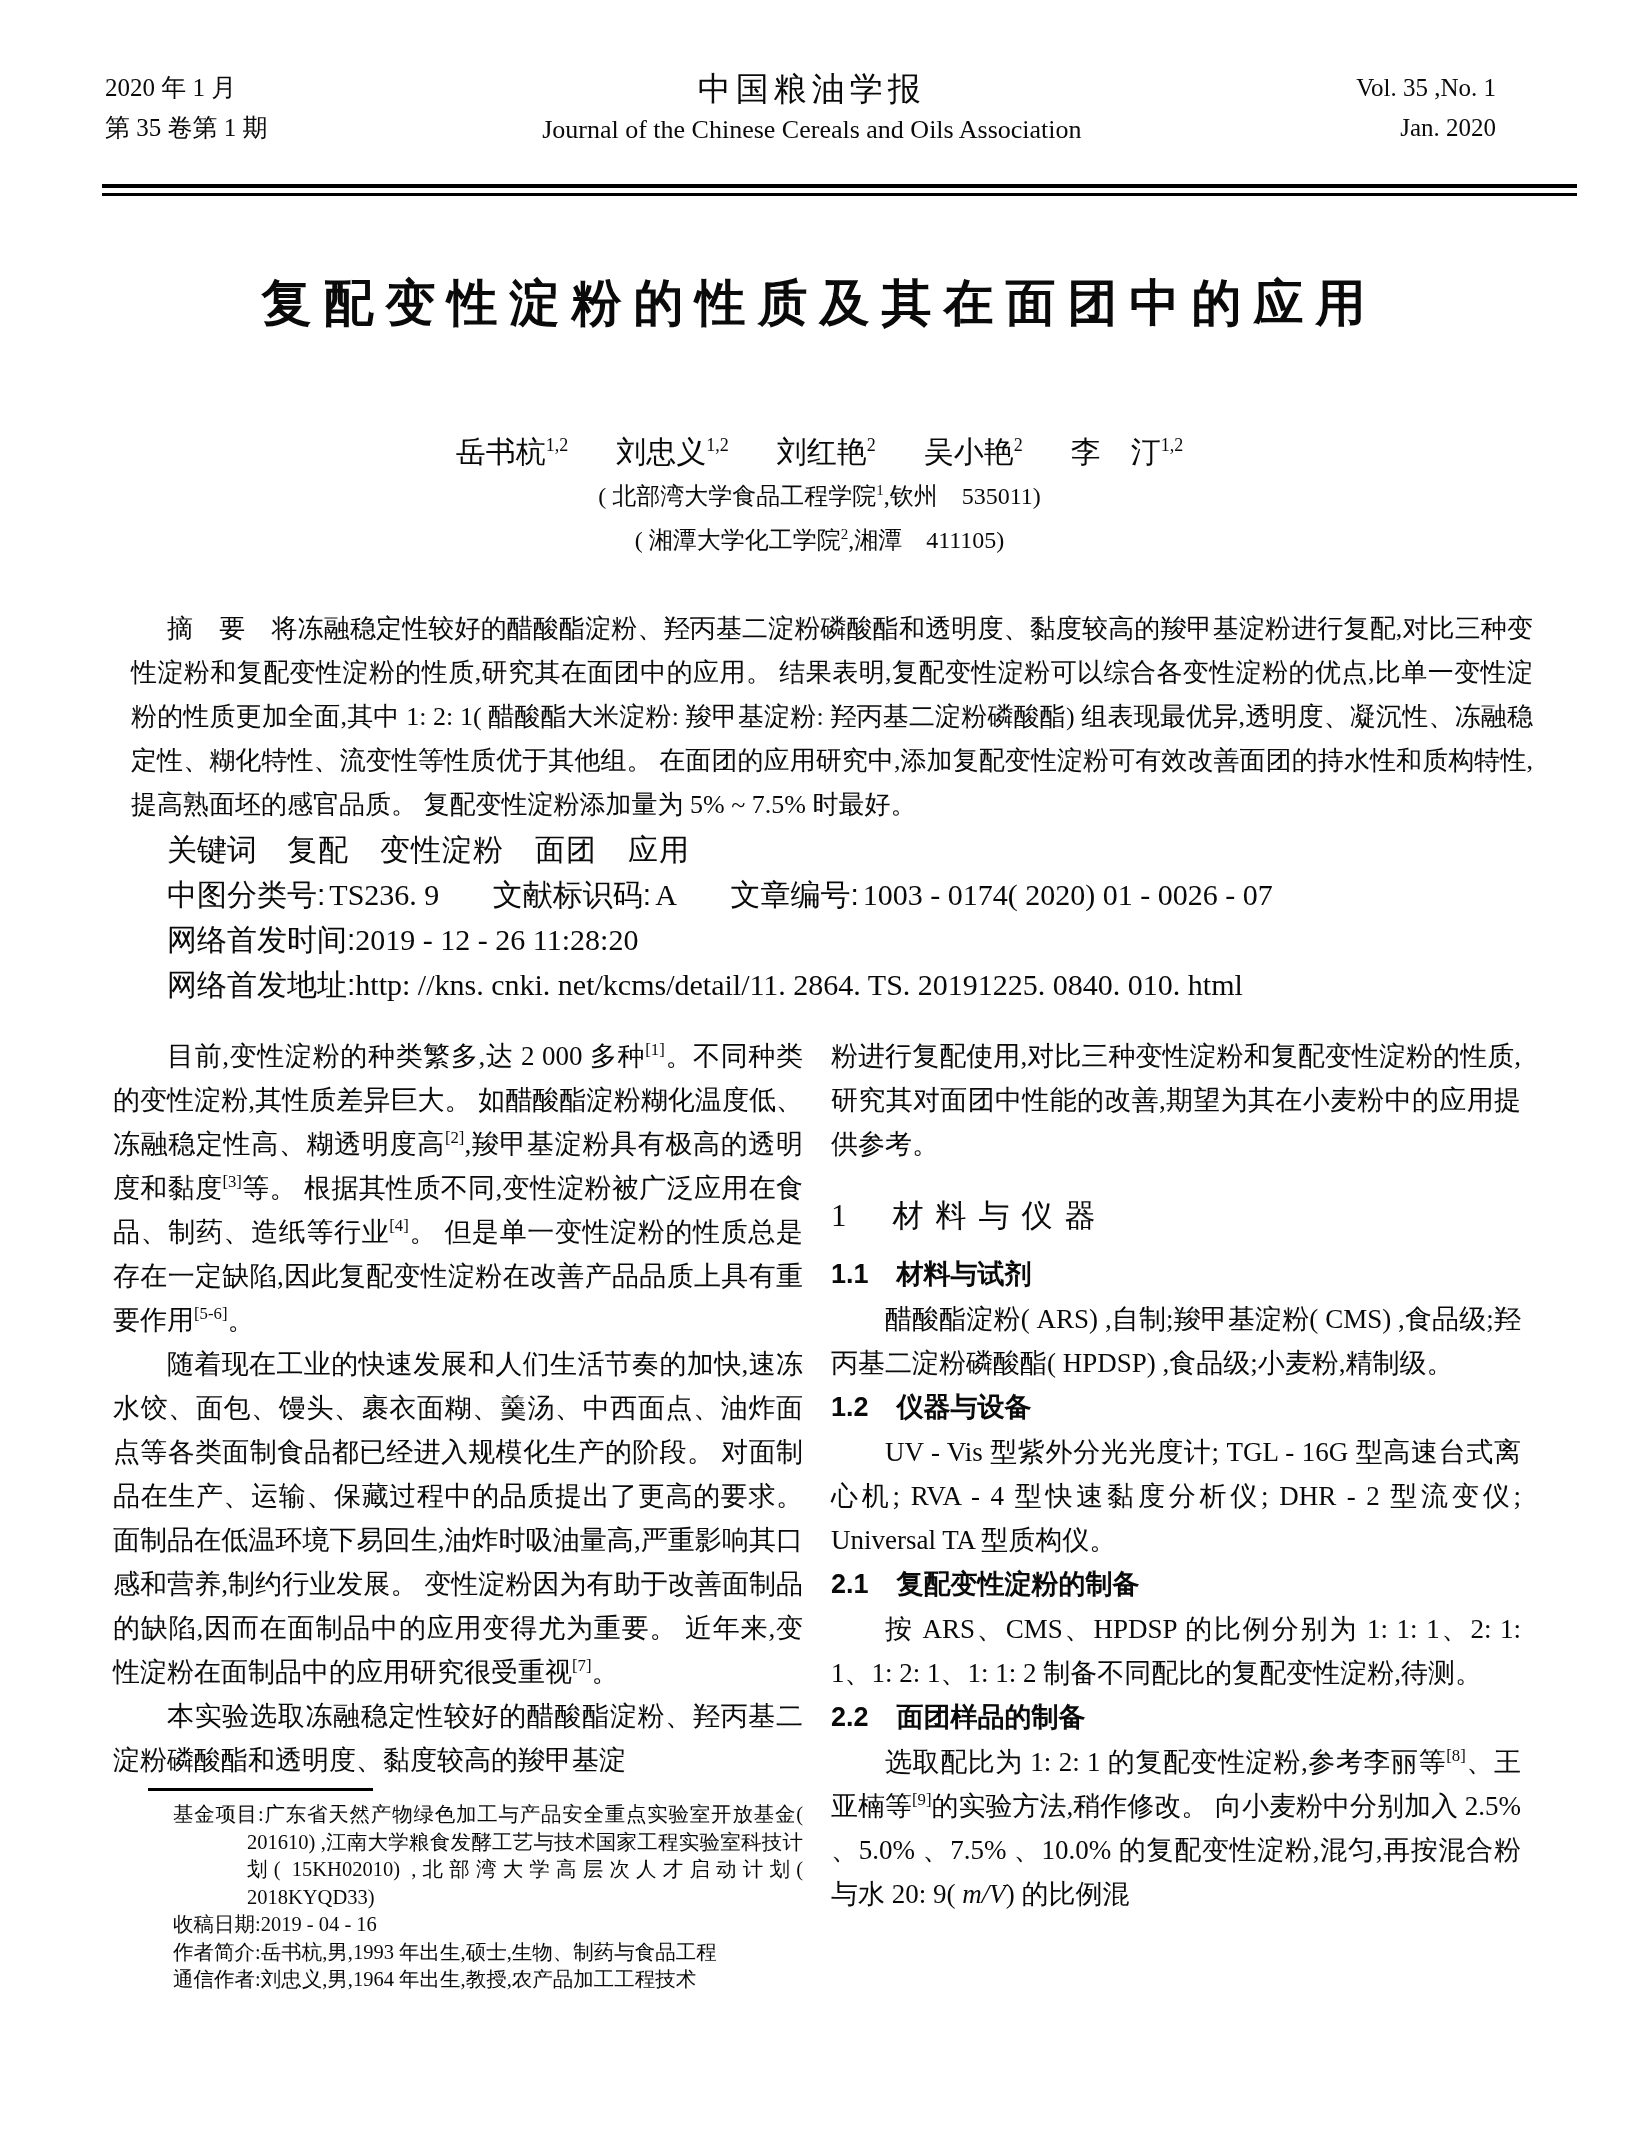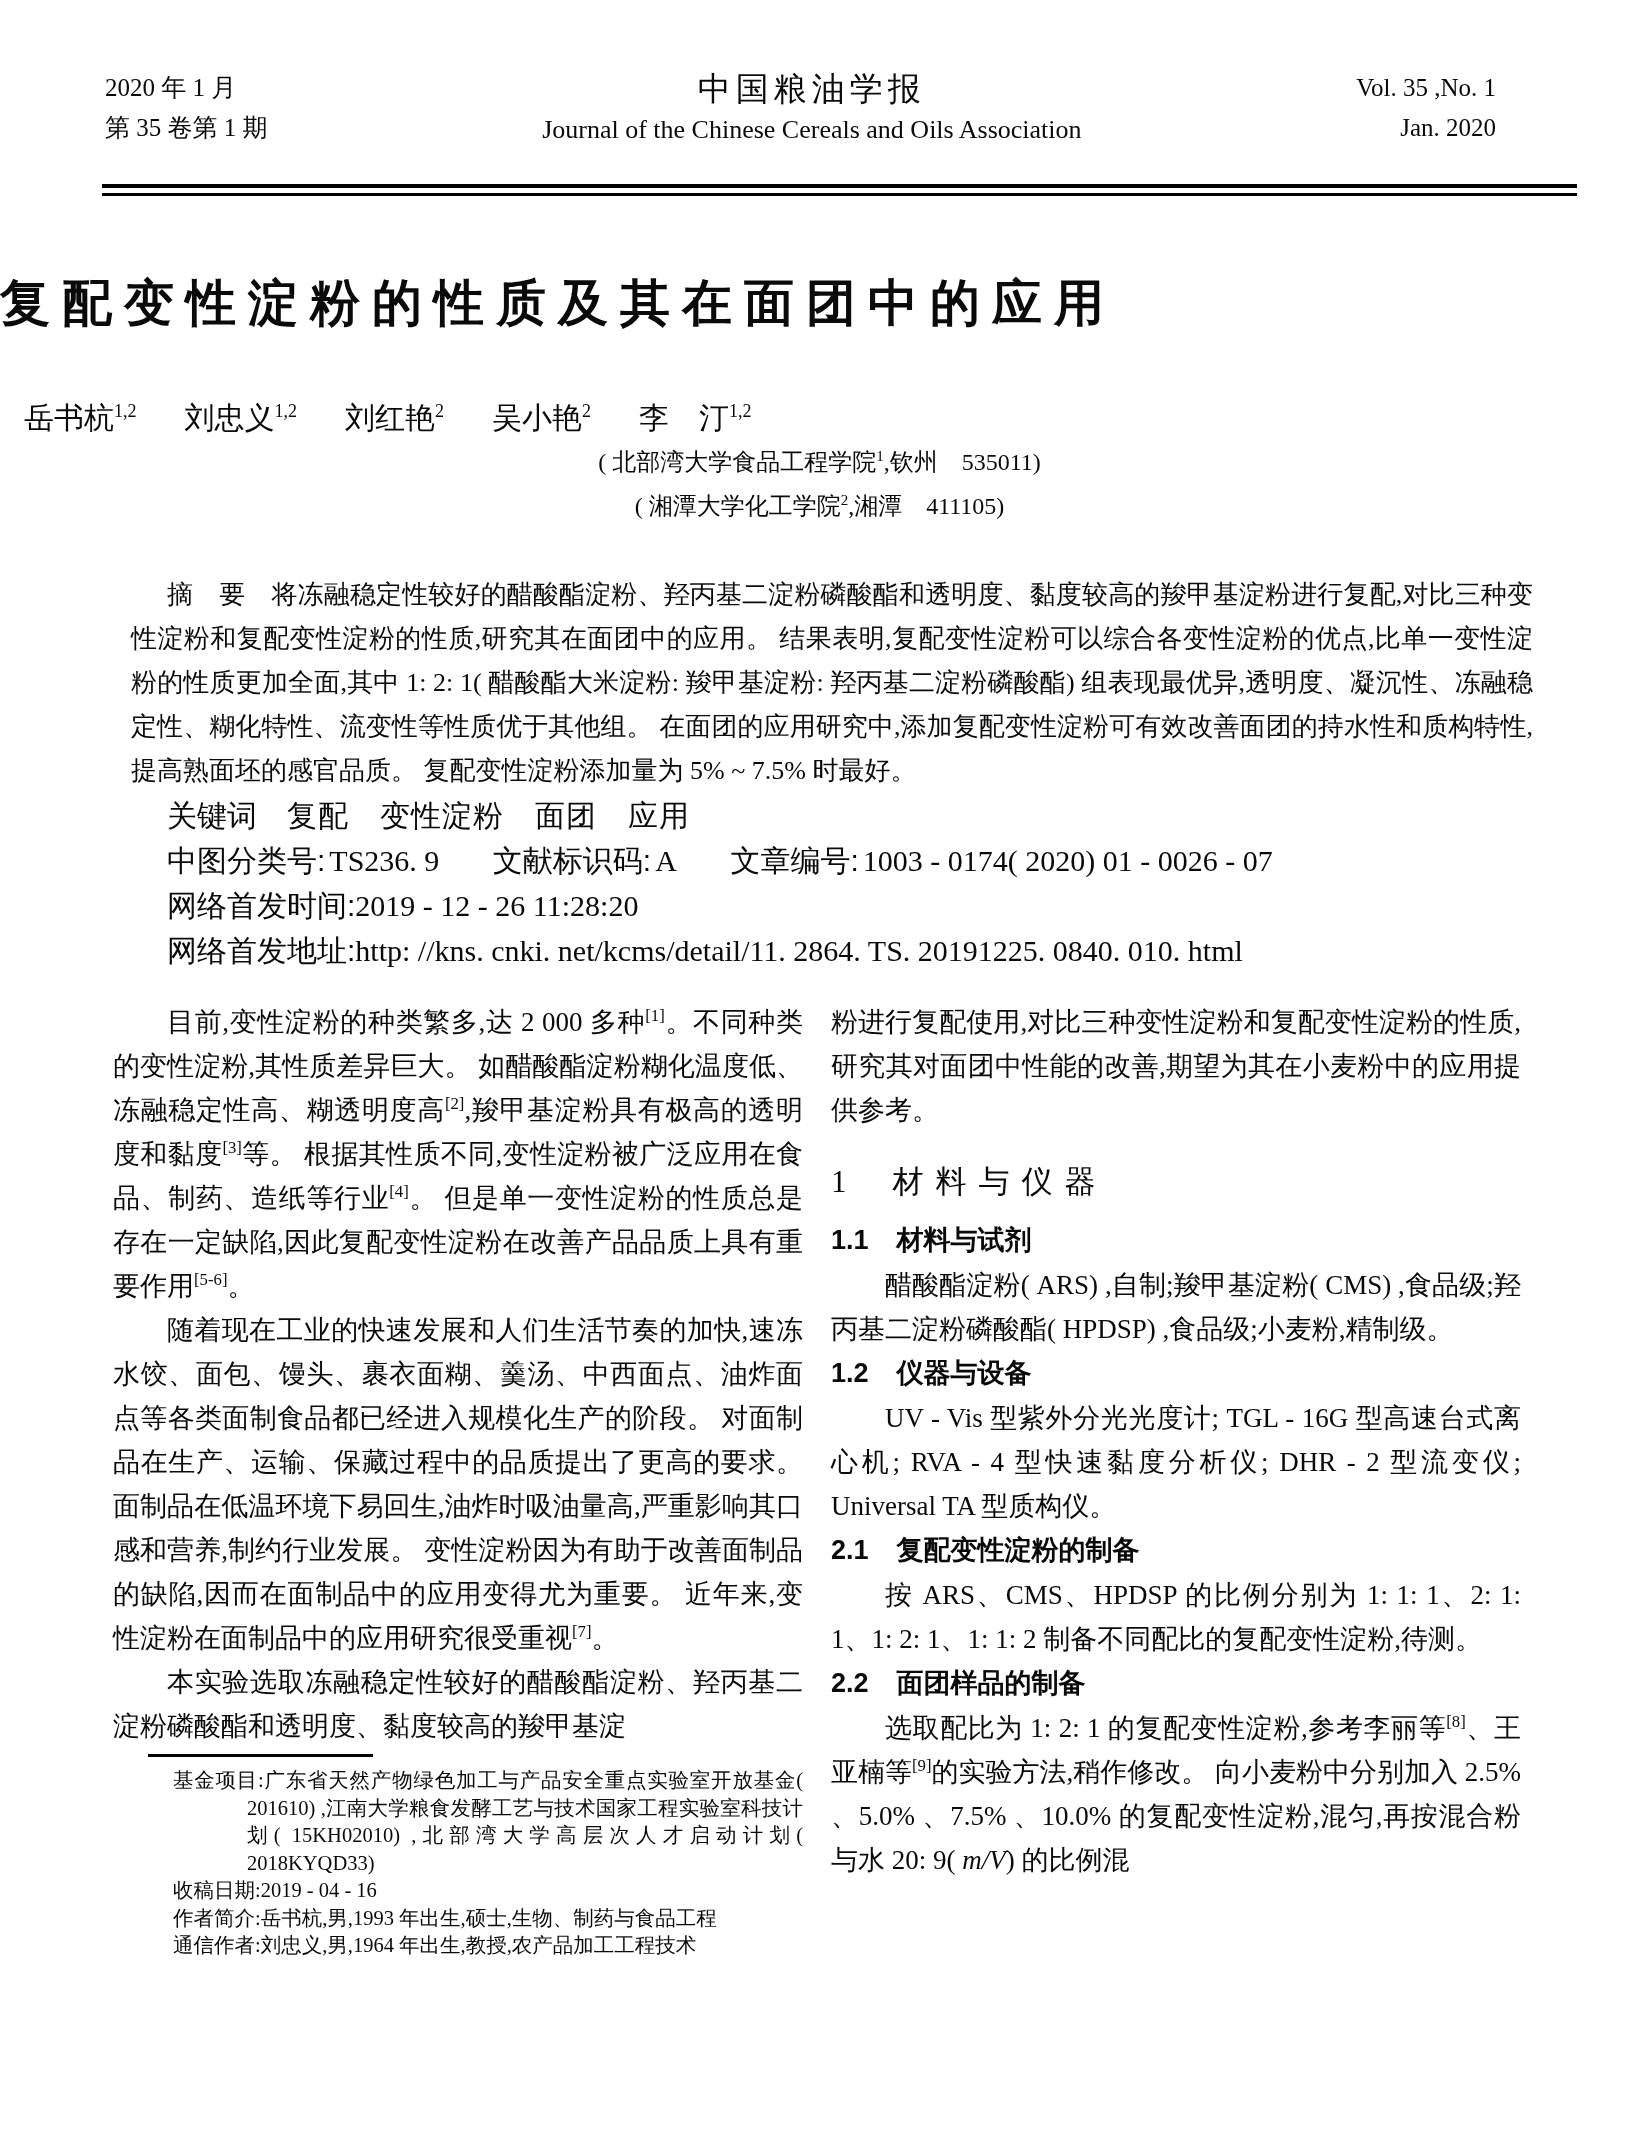--- a/index.html
+++ b/index.html
@@ -20,24 +20,24 @@
   .h-center{text-align:center;flex:1;}
   .jname-cn{font-size:33px;line-height:42px;letter-spacing:5px;}
   .jname-en{font-size:26px;line-height:40px;}
   .rule{
     box-sizing:border-box;height:12px;
     border-top:4px solid #000;border-bottom:3px solid #000;
     margin:34px 62px 0 102px;
   }
   
   .title{
-    margin:76px 0 0 0;text-align:left;
+    margin:76px 0 0 0;text-align:center;
     font-size:50px;font-weight:700;letter-spacing:12px;line-height:62px;
   }
-  .authors{margin-top:62px;font-size:30px;line-height:44px;}
+  .authors{margin-top:96px;text-align:center;font-size:30px;line-height:44px;}
   .author{margin:0 24px;white-space:nowrap;}
   .author sup{font-size:18px;line-height:0;}
   .affil{text-align:center;font-size:24px;line-height:44px;}
   .affil-first{margin-top:0;}
   .affil sup{font-size:15px;line-height:0;}
   
   .abstract{
     margin:44px 106px 0 131px;
     font-size:26px;line-height:44px;text-align:justify;text-indent:36px;
   }

